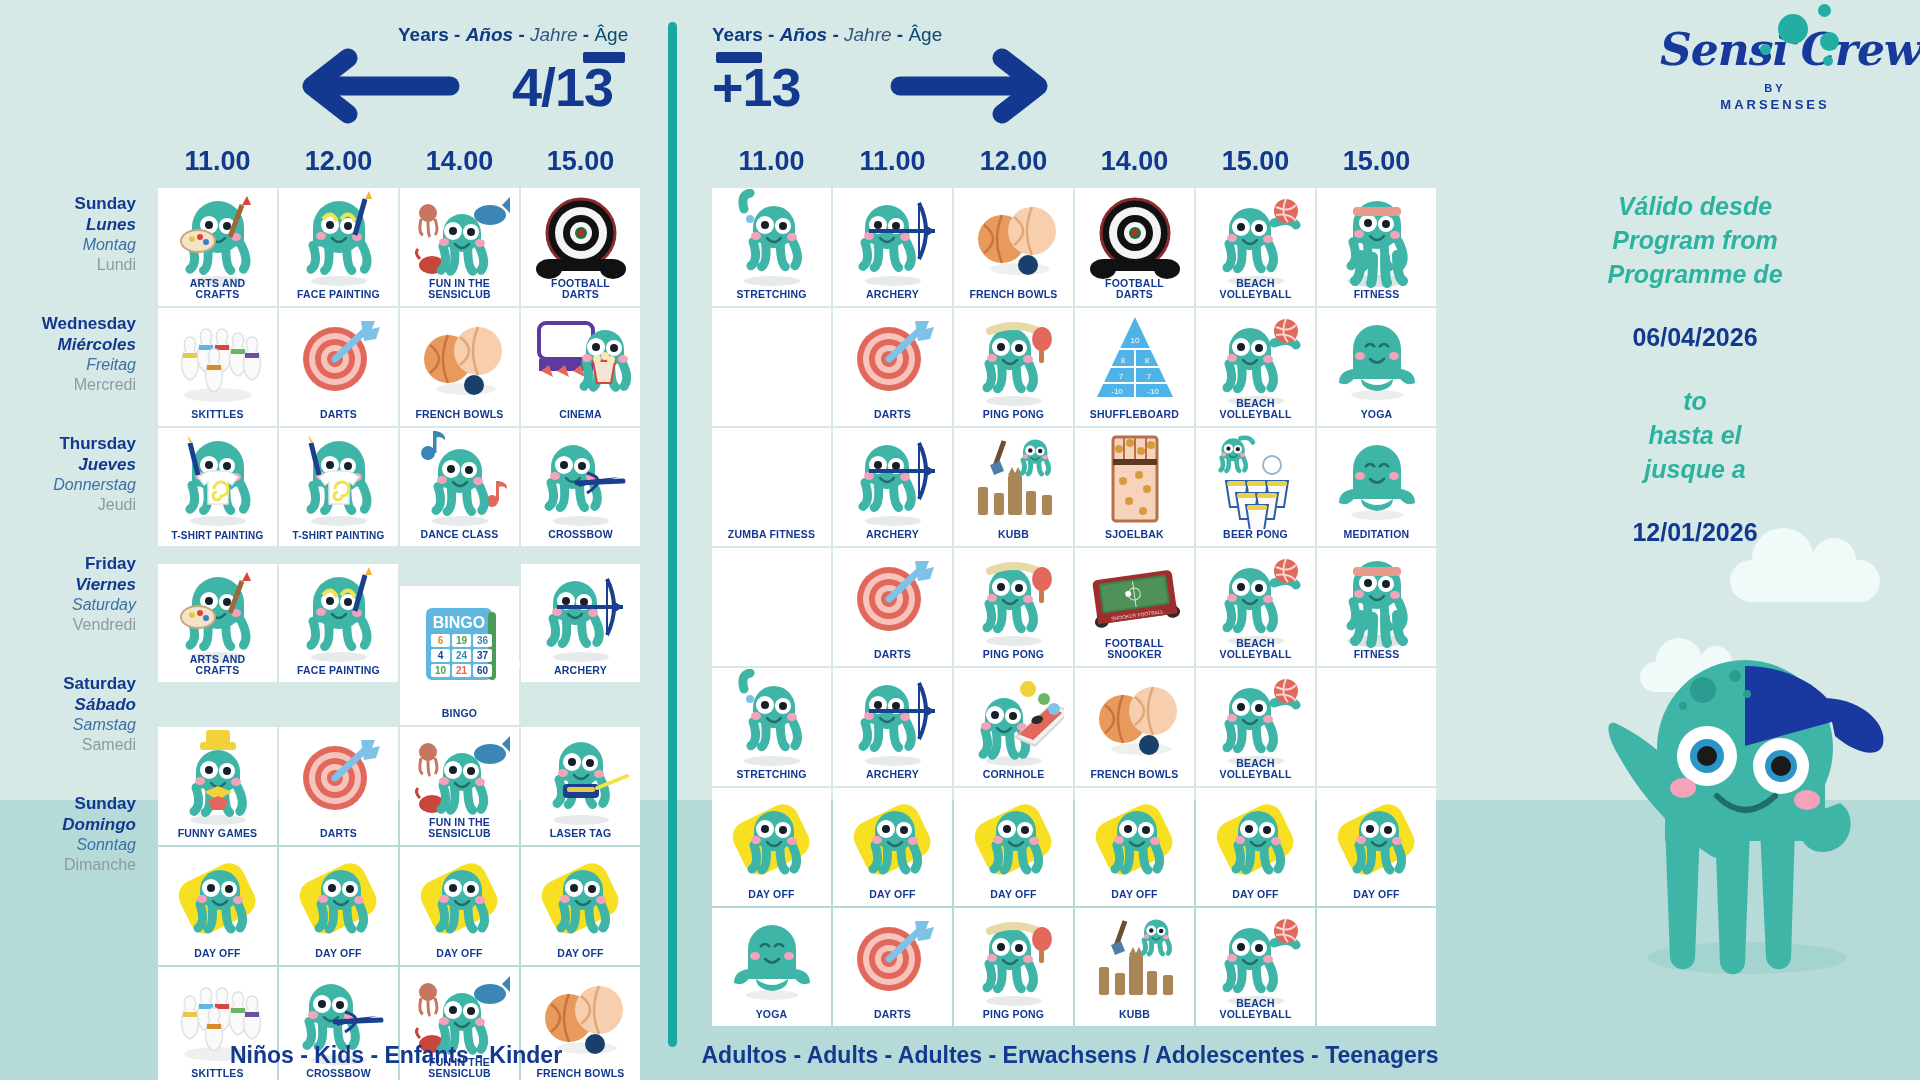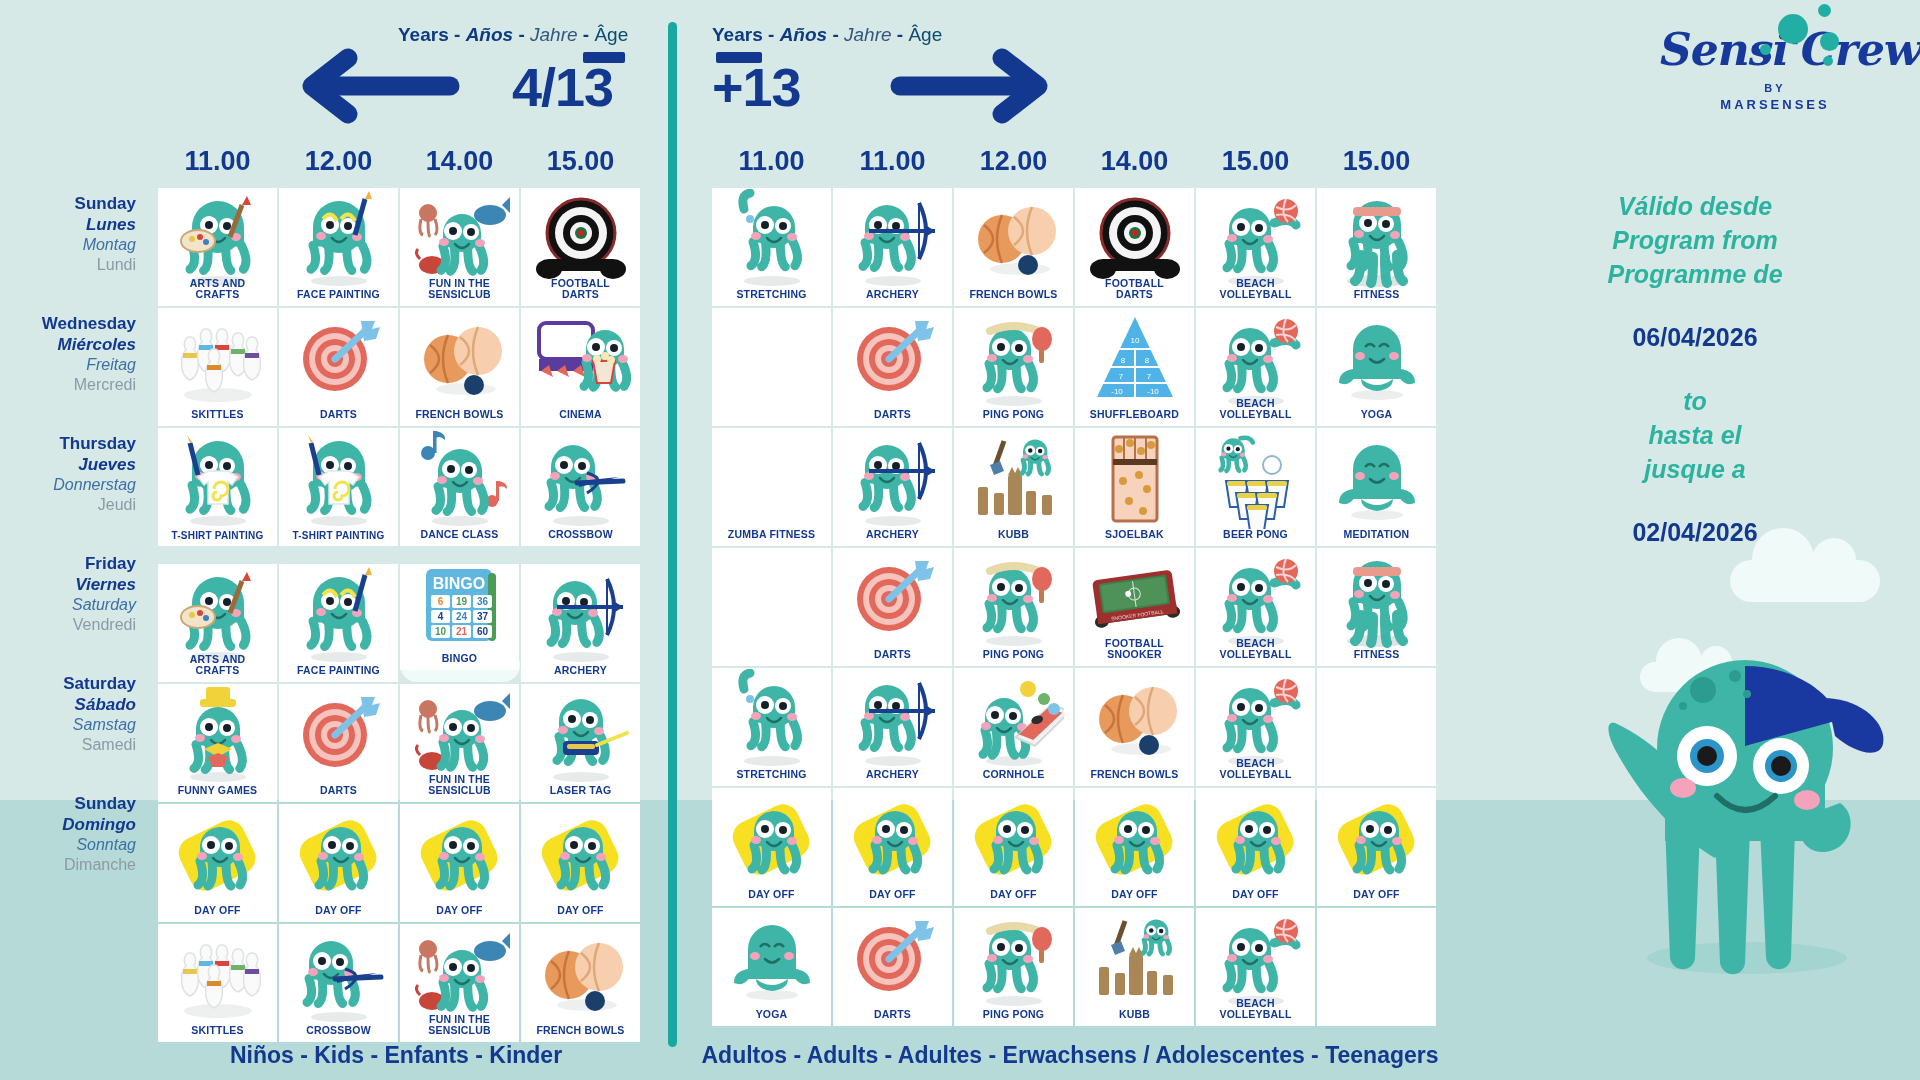--- a/index.html
+++ b/index.html
@@ -553,21 +553,21 @@
             <ellipse cx="32" cy="47" rx="5" ry="4" fill="#f4a3bb"></ellipse>
             <ellipse cx="68" cy="48" rx="5" ry="4" fill="#f4a3bb"></ellipse>
             <path d="M43 49 q7 8 14 0" stroke="#1f6f68" stroke-width="2.5" fill="none" stroke-linecap="round"></path>
             <path d="M34 30 q8 -10 14 2 M52 30 q8 -10 14 2" stroke="#f2e34a" stroke-width="4" fill="none"></path>
             <line x1="76" y1="10" x2="66" y2="46" stroke="#1b3f8f" stroke-width="5"></line>
             <path d="M76 10 l4 -8 3 8z" fill="#f2b23a"></path>
           </svg>
         </div>
         <div class="cell-label">FACE PAINTING</div>
       </div>
-      <div class="cell" style="width: 119px; height: 106px; margin-right: 2px;">
+      <div class="cell" style="width: 119px; height: 139px; margin-right: 2px; margin-top: 22px;">
         <div class="cell-art">
           <svg width="100" height="100" viewBox="0 0 100 100">
             <rect x="16" y="10" width="66" height="72" rx="6" fill="#5fb7e0"></rect>
             <rect x="78" y="14" width="8" height="68" rx="4" fill="#4a9c56"></rect>
             <text x="49" y="30" font-family="Liberation Sans, sans-serif" font-size="16" font-weight="bold" fill="#fff" text-anchor="middle">BINGO</text>
             <rect x="21" y="36" width="19" height="13" rx="2" fill="#fff"></rect>
             <text x="30.5" y="46" font-family="Liberation Sans, sans-serif" font-size="10" font-weight="bold" fill="#e08a2b" text-anchor="middle">6</text>
             <rect x="42" y="36" width="19" height="13" rx="2" fill="#fff"></rect>
             <text x="51.5" y="46" font-family="Liberation Sans, sans-serif" font-size="10" font-weight="bold" fill="#4a9c56" text-anchor="middle">19</text>
             <rect x="63" y="36" width="19" height="13" rx="2" fill="#fff"></rect>
@@ -1706,21 +1706,21 @@
   <div class="info-teal">Válido desde</div>
   <div class="info-teal">Program from</div>
   <div class="info-teal">Programme de</div>
   <div class="info-gap"></div>
   <div class="info-navy">06/04/2026</div>
   <div class="info-gap"></div>
   <div class="info-teal">to</div>
   <div class="info-teal">hasta el</div>
   <div class="info-teal">jusque a</div>
   <div class="info-gap"></div>
-  <div class="info-navy">02/04/2026</div>
+  <div class="info-navy">12/01/2026</div>
 </div>
 
 <div id="mascot">
   <svg width="300" height="400" viewBox="0 0 300 400">
     <ellipse cx="152" cy="330" rx="100" ry="16" fill="#a4d4d0"></ellipse>
     <g fill="#3fb5a8">
       <path d="M20 95 C55 110 95 150 118 180 L150 200 L120 230 C95 215 55 185 22 125 C12 108 10 92 20 95Z"></path>
       <path d="M70 195 L105 200 L100 330 C98 345 78 345 75 330 Z"></path>
       <path d="M120 200 L155 200 L150 335 C148 350 128 350 125 335 Z"></path>
       <path d="M165 200 L200 200 L196 330 C194 345 174 345 171 330 Z"></path>

